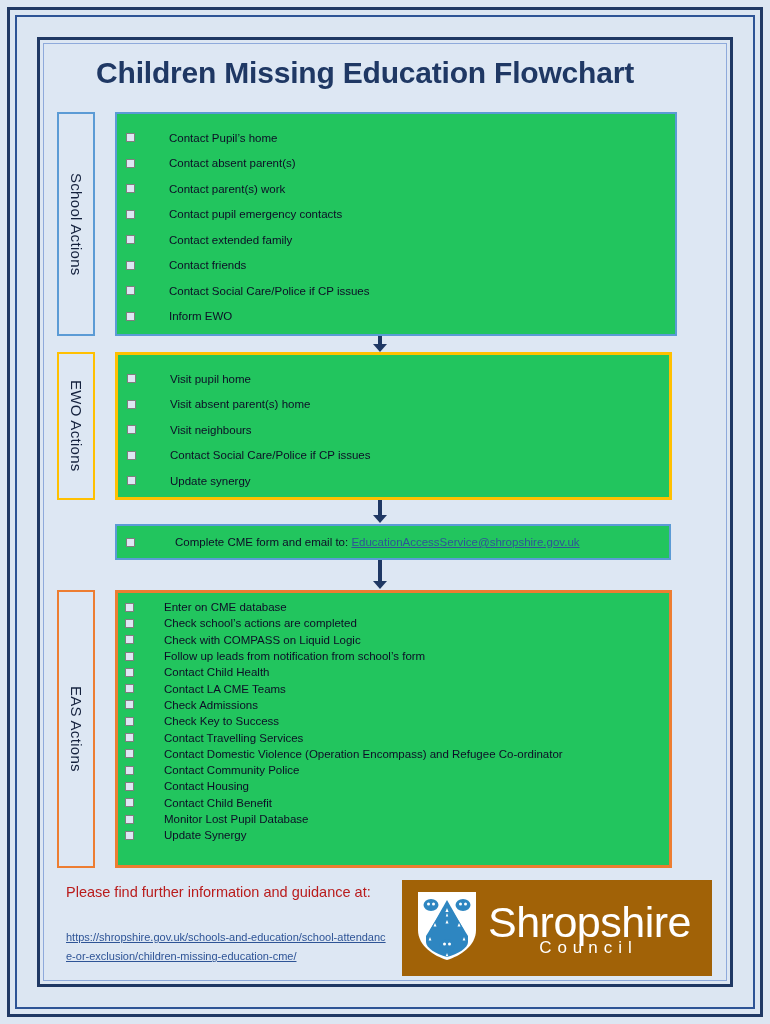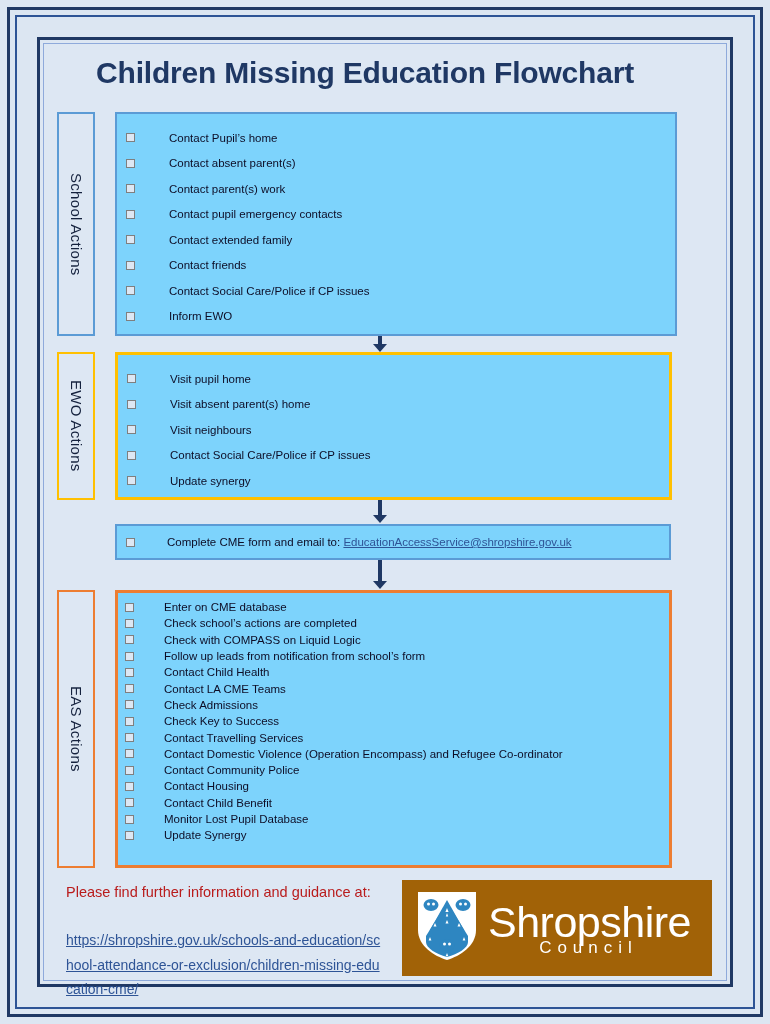--- a/index.html
+++ b/index.html
@@ -74,21 +74,21 @@
     white-space: nowrap;
     letter-spacing: 0.3px;
   }
   .lbl-school { left: 57px; top: 112px;  width: 38px; height: 224px; border: 2px solid #5b9bd5; }
   .lbl-ewo    { left: 57px; top: 352px;  width: 38px; height: 148px; border: 2px solid #ffc000; }
   .lbl-eas    { left: 57px; top: 590px;  width: 38px; height: 278px; border: 2px solid #ed7d31; }
 
   
   .box {
     position: absolute;
-    background: #7dd3fc;
+    background: #22c55e;
   }
   .box-school { left: 115px; top: 112px; width: 562px; height: 224px; border: 2px solid #5b9bd5; }
   .box-ewo    { left: 115px; top: 352px; width: 557px; height: 148px; border: 3px solid #ffc000; text-align: center; }
   .box-cme    { left: 115px; top: 524px; width: 556px; height: 36px;  border: 2px solid #5b9bd5; }
   .box-eas    { left: 115px; top: 590px; width: 557px; height: 278px; border: 3px solid #ed7d31; }
 
   
   .row {
     display: flex;
     align-items: center;
@@ -102,21 +102,21 @@
     flex: 0 0 auto;
   }
 
   
   .list-wide { padding: 11px 0 0 9px; }
   .list-wide .row { height: 25.5px; }
   .list-wide .row .txt { margin-left: 34px; }
 
   
   .list-cme { padding: 0 0 0 9px; height: 100%; display: flex; align-items: center; }
-  .list-cme .row .txt { margin-left: 32px; }
+  .list-cme .row .txt { margin-left: 40px; }
 
   
   .list-dense { padding: 6px 0 0 7px; }
   .list-dense .row { height: 16.3px; font-size: 11.5px; }
   .list-dense .row .txt { margin-left: 30px; }
 
   a.link {
     color: #2e5496;
     text-decoration: underline;
   }
@@ -157,21 +157,21 @@
     left: 66px; top: 882px;
     width: 320px;
     font-size: 14.5px;
     color: #b91c1c;
     line-height: 1.45;
   }
   .footer-url {
     position: absolute;
     left: 66px; top: 928px;
     width: 320px;
-    font-size: 14px;
+    font-size: 11px;
     line-height: 1.75;
     color: #2e5496;
     word-break: break-all;
   }
 
   
   .logo {
     position: absolute;
     left: 402px; top: 880px;
     width: 310px; height: 96px;

